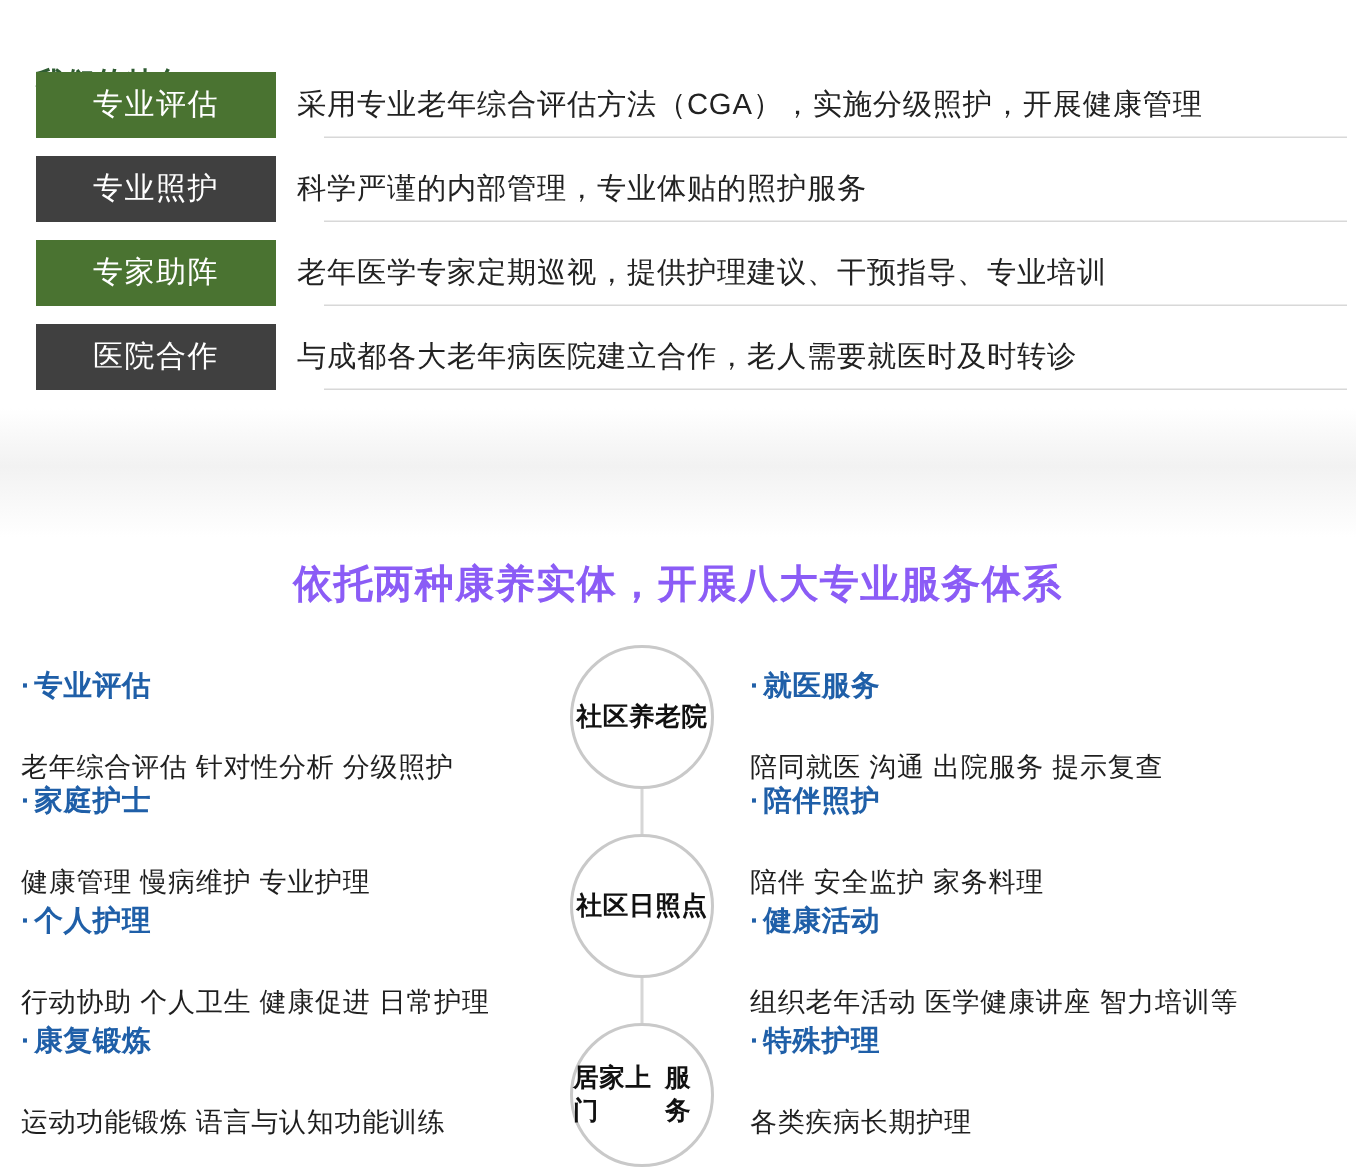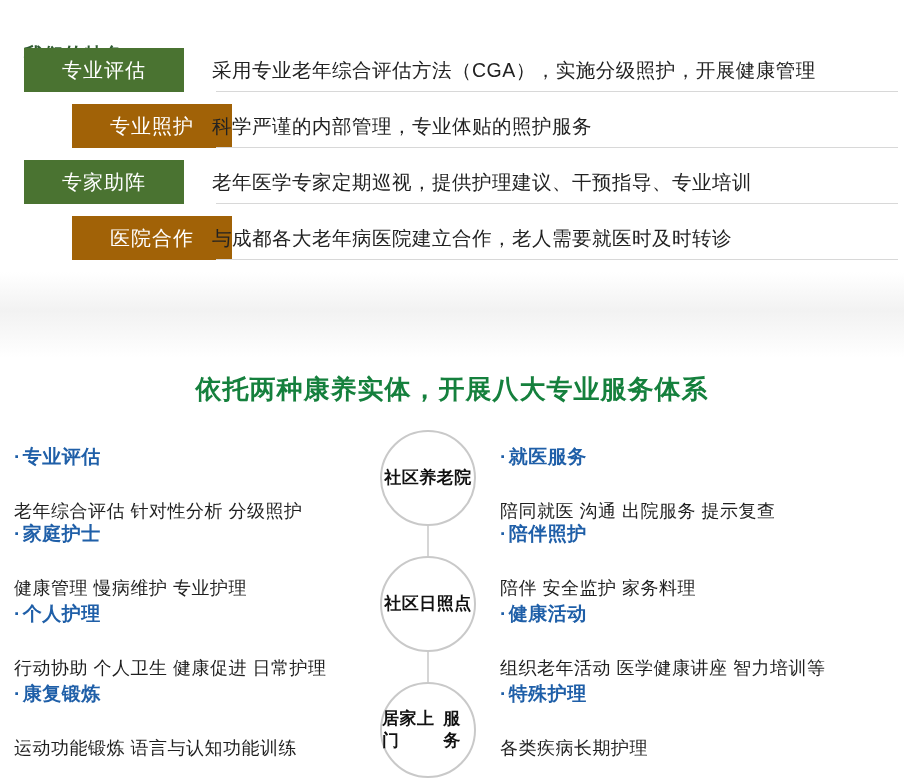--- a/index.html
+++ b/index.html
@@ -48,24 +48,24 @@
     width: 160px;
     height: 44px;
     line-height: 44px;
     text-align: center;
     color: #ffffff;
     font-size: 20px;
     letter-spacing: 1px;
     box-sizing: border-box;
   }
   .feature-tag.green { background: #4a7331; }
-  .feature-tag.blue  { background: #a16207; margin-left: 48px; }
+  .feature-tag.blue  { background: #404040; }
   .feature-text {
     position: absolute;
-    left: 188px;
+    left: 174px;
     top: 0;
     height: 44px;
     line-height: 44px;
     font-size: 19.5px;
     color: #222222;
     white-space: nowrap;
     letter-spacing: 0.5px;
   }
   .feature-divider {
     position: absolute;
@@ -95,21 +95,21 @@
     background: #ffffff;
   }
   #services-title {
     position: absolute;
     left: 0;
     top: 14px;
     width: 904px;
     text-align: center;
     font-size: 26px;
     font-weight: bold;
-    color: #15803d;
+    color: #8b5cf6;
     letter-spacing: 1px;
   }
 
   .service-block {
     position: absolute;
     width: 390px;
   }
   .service-block.left  { left: 14px; }
   .service-block.right { right: 14px; }
 

